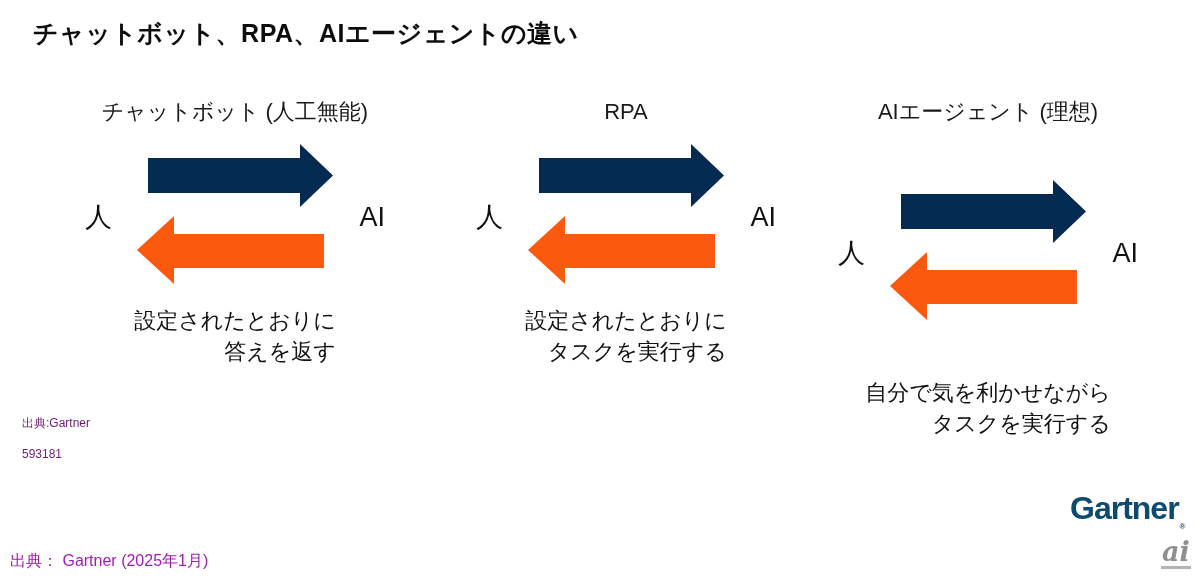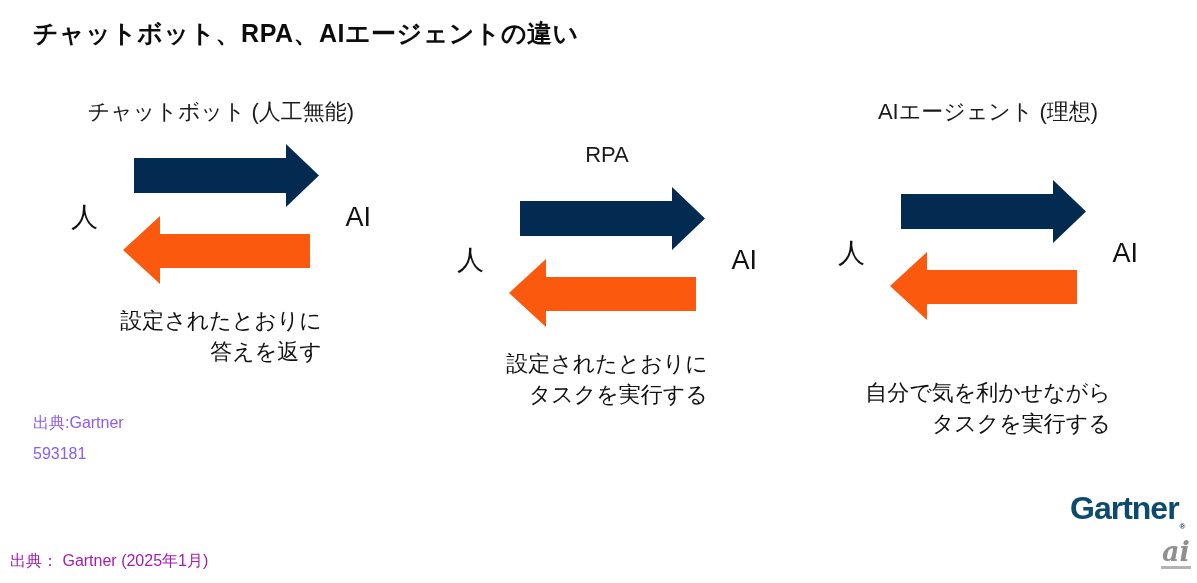--- a/index.html
+++ b/index.html
@@ -15,22 +15,22 @@
   }
   .main-title{
     position:absolute;left:33px;top:17px;
     font-size:25px;font-weight:700;color:#0d0d0d;
     letter-spacing:0.5px;white-space:nowrap;margin:0;
   }
   .panel{
     position:absolute;top:98px;
     display:flex;flex-direction:column;align-items:center;
   }
-  #panel-1{left:36px;width:370px;}
-  #panel-2{left:422px;width:370px;margin-top:43px;}
+  #panel-1{left:50px;width:370px;}
+  #panel-2{left:441px;width:370px;}
   #panel-3{left:795px;width:386px;gap:36px;}
   .panel-title{
     margin:0;font-size:22px;font-weight:400;color:#1a1a1a;
     height:28px;line-height:28px;white-space:nowrap;
   }
   .arrow-zone{
     position:relative;width:300px;height:139px;margin-top:18px;
   }
   .arrows{
     position:absolute;left:50%;top:0;transform:translateX(-50%);
@@ -41,22 +41,22 @@
   .side-label{
     position:absolute;top:58px;font-size:27px;color:#111;line-height:30px;
   }
   .side-label.left{left:0;}
   .side-label.right{right:0;}
   .desc{
     margin:22px 0 0 0;font-size:22px;line-height:31px;
     text-align:right;color:#111;white-space:nowrap;
   }
   .source-gray{
-    position:absolute;left:33px;top:415px;
-    font-size:16px;color:#8b5cf6;line-height:16px;
+    position:absolute;left:22px;top:415px;
+    font-size:12px;color:#701a75;line-height:16px;
   }
   .source-gray p{margin:0 0 15px 0;}
   .gartner-logo{
     position:absolute;left:1070px;top:490px;
     font-size:32px;font-weight:700;color:#0c4a6e;
     letter-spacing:-1px;white-space:nowrap;
   }
   .gartner-logo .rmark{
     font-size:8px;letter-spacing:0;
     position:relative;top:10px;left:1px;

